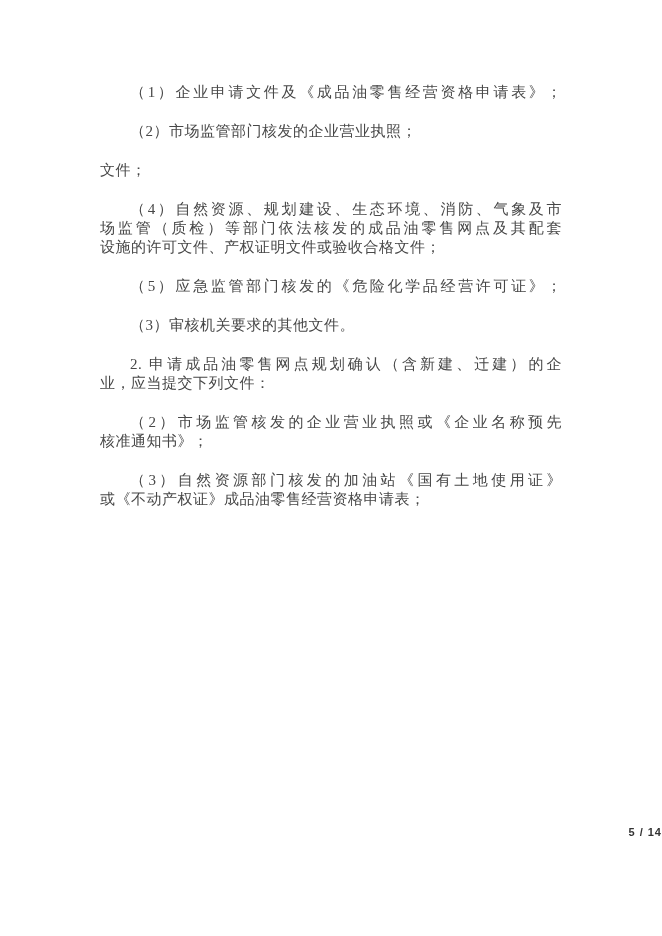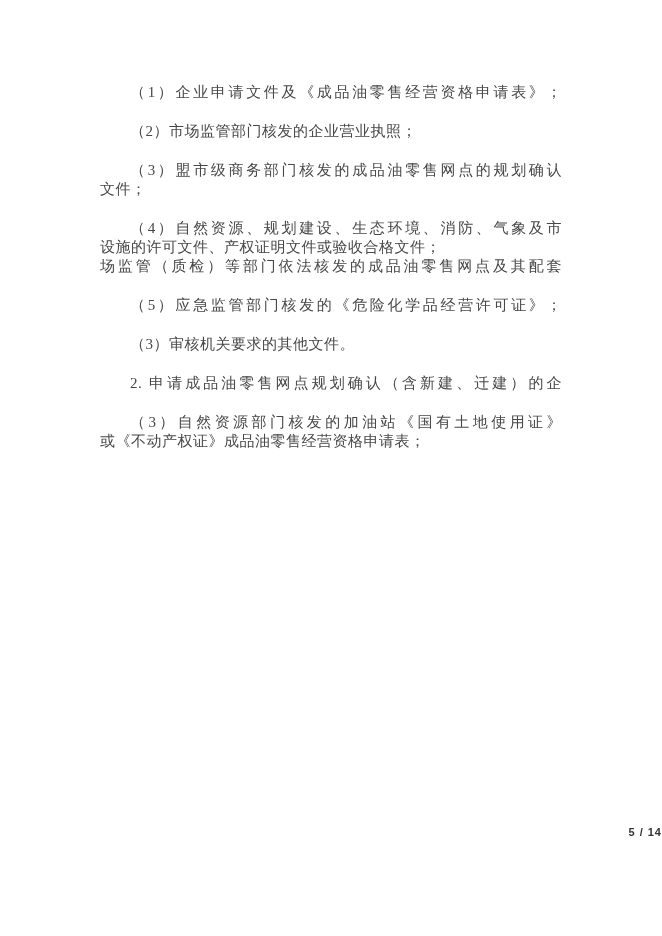--- a/index.html
+++ b/index.html
@@ -55,43 +55,47 @@
 
     <div class="para">
       <div class="line first full">（1）企业申请文件及《成品油零售经营资格申请表》；</div>
     </div>
 
     <div class="para">
       <div class="line first">（2）市场监管部门核发的企业营业执照；</div>
     </div>
 
     <div class="para">
-      <div class="line first full">（3）盟市级商务部门核发的成品油零售网点的规划确认</div>
       <div class="line">文件；</div>
     </div>
 
     <div class="para">
       <div class="line first full">（4）自然资源、规划建设、生态环境、消防、气象及市</div>
+      <div class="line full">场监管（质检）等部门依法核发的成品油零售网点及其配套</div>
       <div class="line">设施的许可文件、产权证明文件或验收合格文件；</div>
-      <div class="line full">场监管（质检）等部门依法核发的成品油零售网点及其配套</div>
     </div>
 
     <div class="para">
       <div class="line first full">（5）应急监管部门核发的《危险化学品经营许可证》；</div>
     </div>
 
     <div class="para">
       <div class="line first">（3）审核机关要求的其他文件。</div>
     </div>
 
     <div class="para section">
       <div class="line first full">2. 申请成品油零售网点规划确认（含新建、迁建）的企</div>
+      <div class="line">业，应当提交下列文件：</div>
     </div>
 
 
+    <div class="para">
+      <div class="line first full">（2）市场监管核发的企业营业执照或《企业名称预先</div>
+      <div class="line">核准通知书》；</div>
+    </div>
 
     <div class="para">
       <div class="line first full">（3）自然资源部门核发的加油站《国有土地使用证》</div>
       <div class="line">或《不动产权证》成品油零售经营资格申请表；</div>
     </div>
 
   </div>
 
   <div class="footer">5 / 14</div>
 </div>

